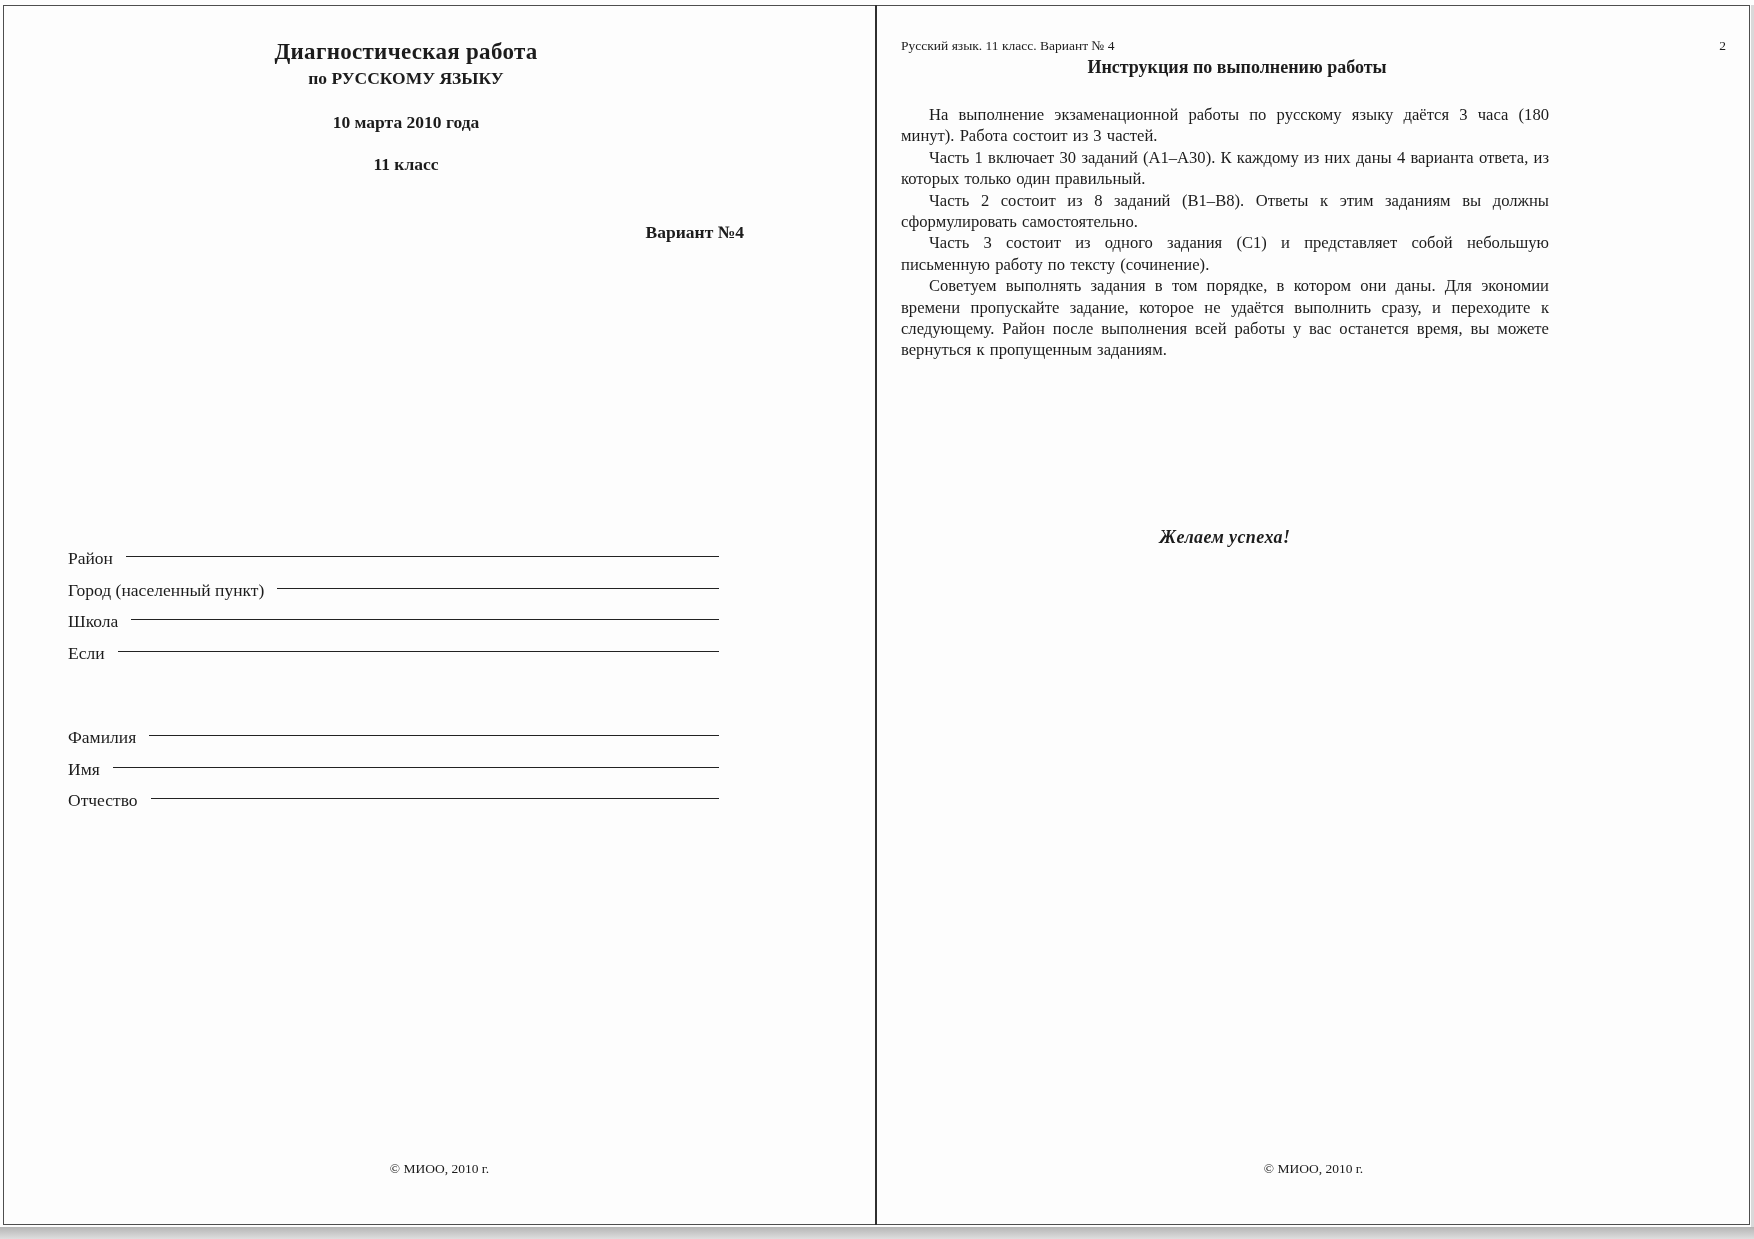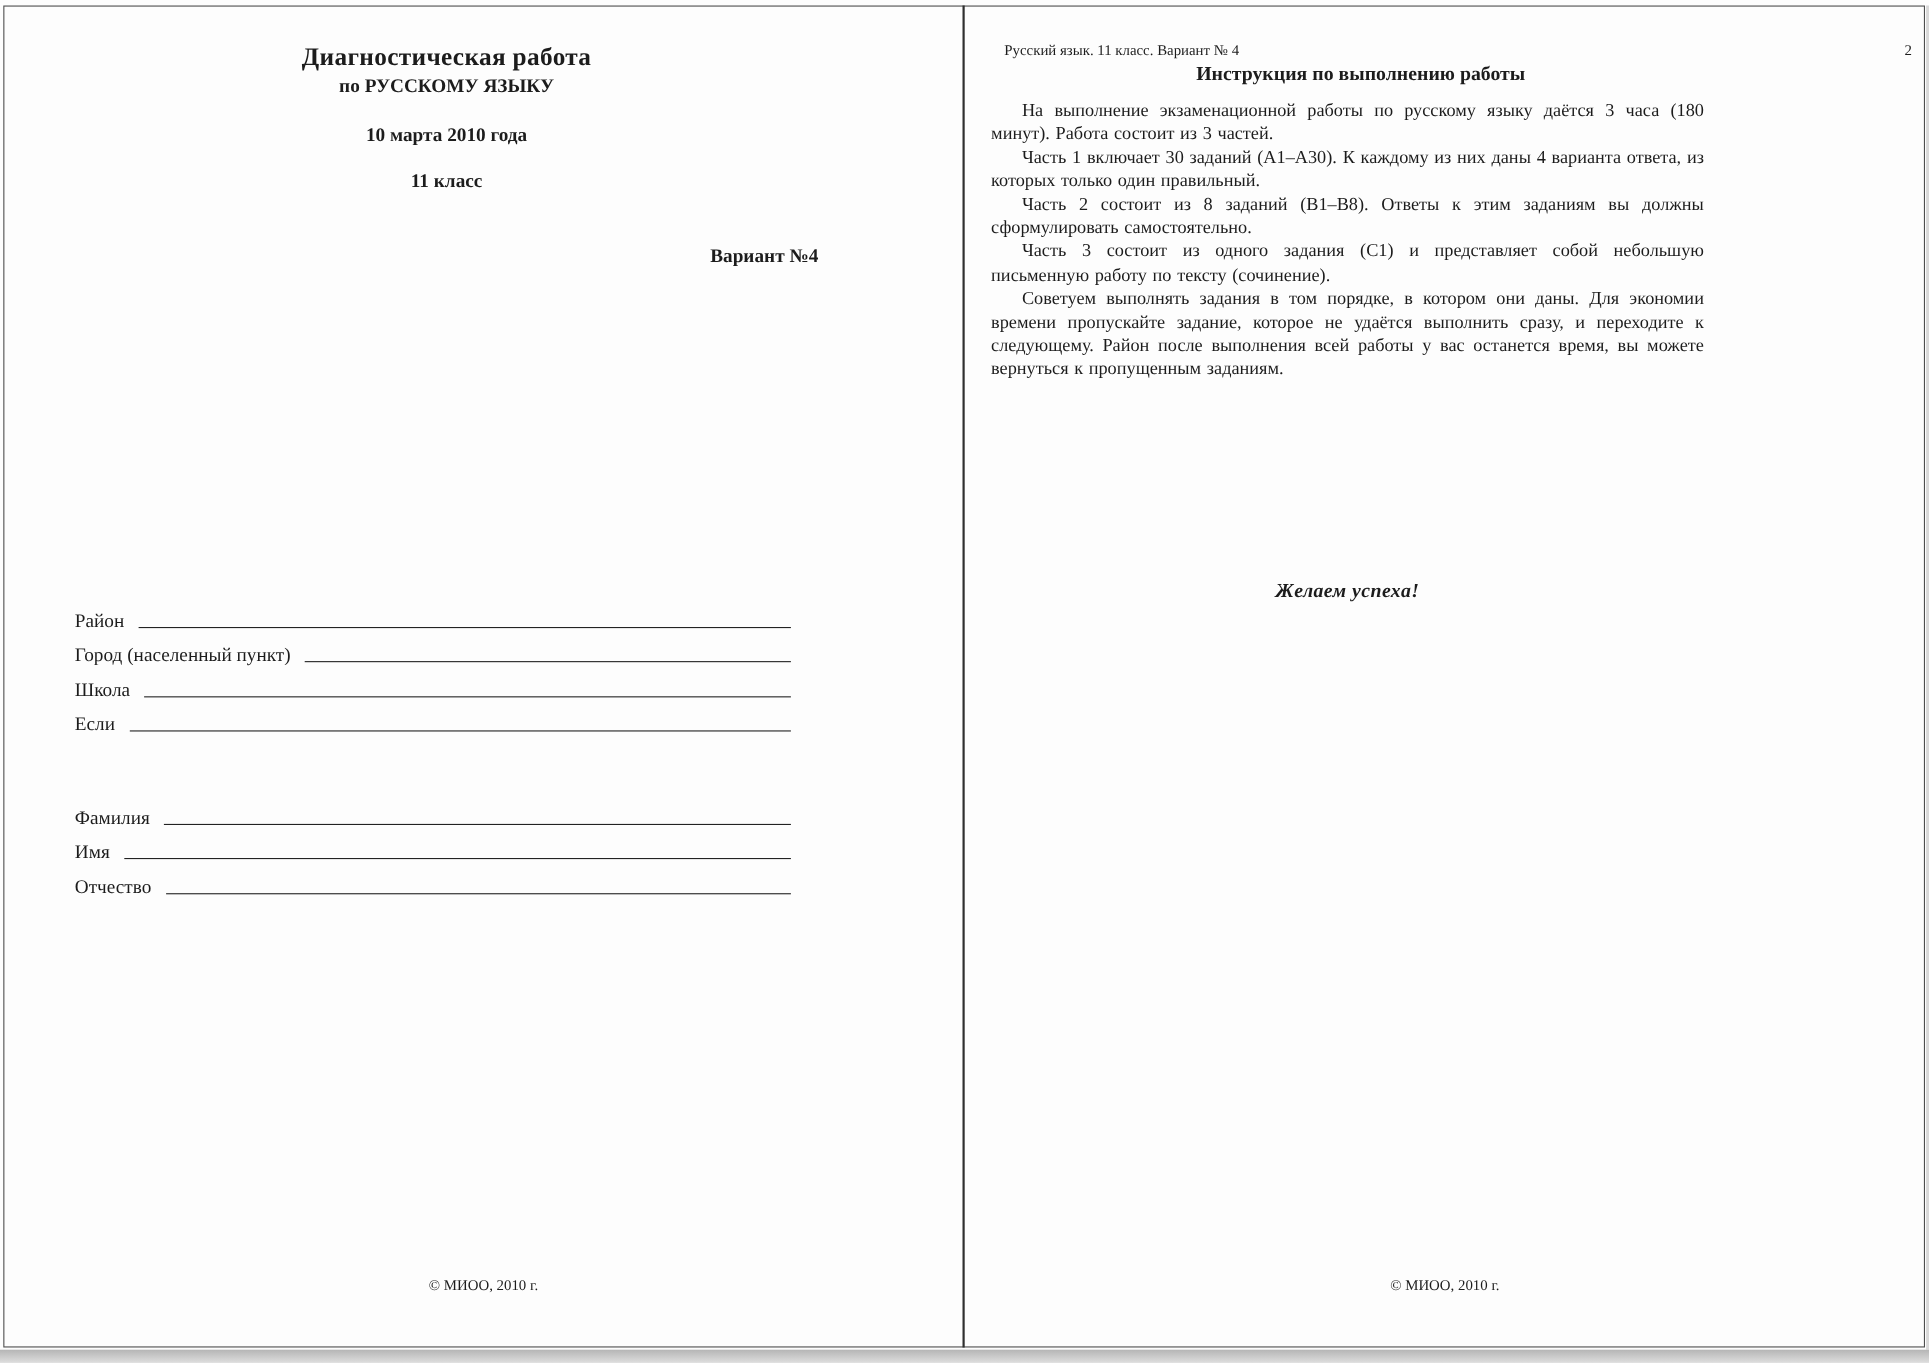--- a/index.html
+++ b/index.html
@@ -45,48 +45,47 @@
   .lp-title-main  { font-size:23px;  font-weight:bold; letter-spacing:0.3px; }
   .lp-title-sub   { font-size:17.5px; font-weight:bold; margin-top:3px; }
   .lp-date    { position:absolute; top:107px; left:64px; width:676px; text-align:center; font-size:17.5px; font-weight:bold; }
   .lp-grade   { position:absolute; top:149px; left:64px; width:676px; text-align:center; font-size:17.5px; font-weight:bold; }
   .lp-variant { position:absolute; top:217px; left:64px; width:676px; text-align:right; font-size:17.5px; font-weight:bold; }
 
   .fgroup { position:absolute; left:64px; width:651px; }
   .fgroup-location { top:538px; }
   .fgroup-person   { top:717px; }
   .frow {
-    display:flex; align-items:flex-end;
+    display:flex; align-items:center;
     height:31.6px;
   }
   .flabel { font-size:17.5px; white-space:nowrap; padding-right:13px; }
   .fline  {
     flex:1 1 auto;
     border-bottom:1.6px solid #222;
     height:1px; margin-bottom:4px;
   }
 
   .footer {
     position:absolute; top:1156px; left:0; width:100%;
     text-align:center; font-size:13.5px;
   }
 
   
   .rp-header {
     position:absolute; top:33px; left:24px; width:825px;
     display:flex; justify-content:space-between;
     font-size:13.5px;
-    margin-left:12px;
   }
   .rp-title {
     position:absolute; top:52px; left:36px; width:648px;
     text-align:center; font-size:18px; font-weight:bold;
   }
   .rp-body {
-    position:absolute; top:84px; left:24px; width:648px;
+    position:absolute; top:99px; left:24px; width:648px;
   }
   .rp-body p {
     font-size:16.6px; line-height:21.4px;
     text-align:justify; text-indent:28px;
     word-spacing:1px;
   }
   .rp-wish {
     position:absolute; top:522px; left:24px; width:648px;
     text-align:center; font-size:18px; font-weight:bold; font-style:italic;
     letter-spacing:0.4px;

